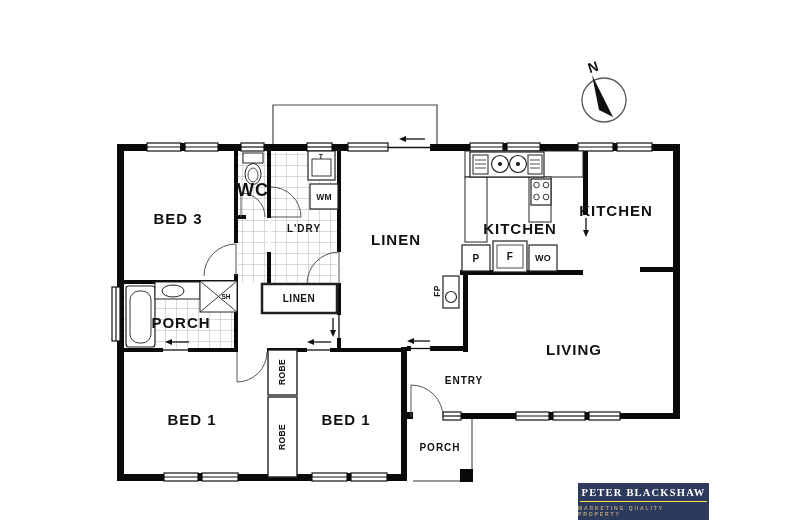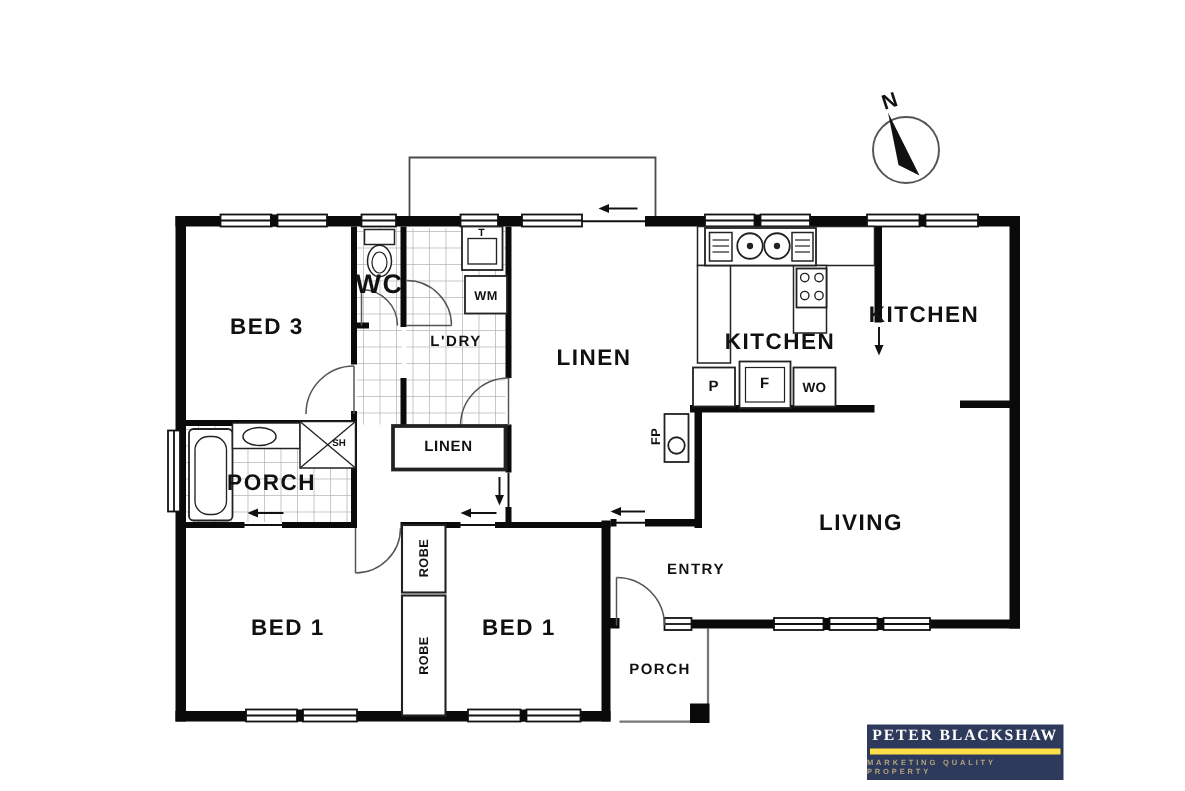--- a/index.html
+++ b/index.html
@@ -16,21 +16,21 @@
   .s9{font-size:9px;letter-spacing:0.3px;}
   .s8{font-size:8.5px;letter-spacing:0.3px;}
   .s7{font-size:7px;letter-spacing:0;}
   .s6{font-size:6.5px;letter-spacing:0;}
   .north-n{position:absolute;transform:translate(-50%,-50%) rotate(-18deg);
            font-weight:bold;font-size:14px;color:#111;}
   .logo{position:absolute;left:578px;top:483px;width:131px;height:37px;background:#2d3a5c;
         display:flex;flex-direction:column;justify-content:center;align-items:center;}
   .logo .name{font-family:"Liberation Serif", serif;font-weight:bold;color:#ffffff;
               font-size:10.5px;letter-spacing:1.2px;line-height:12px;
-              border-bottom:4px solid #fde047;padding:0 2px 2px 2px;}
+              border-bottom:1px solid #fde047;padding:0 2px 2px 2px;}
   .logo .tagline{font-family:"Liberation Sans", sans-serif;color:#b3a37e;font-size:5px;
                  letter-spacing:1.9px;margin-top:3px;font-weight:bold;}
 </style>
 </head>
 <body>
 
 <div class="canvas">
 
   <svg width="790" height="527" viewBox="0 0 790 527">
     <defs>

